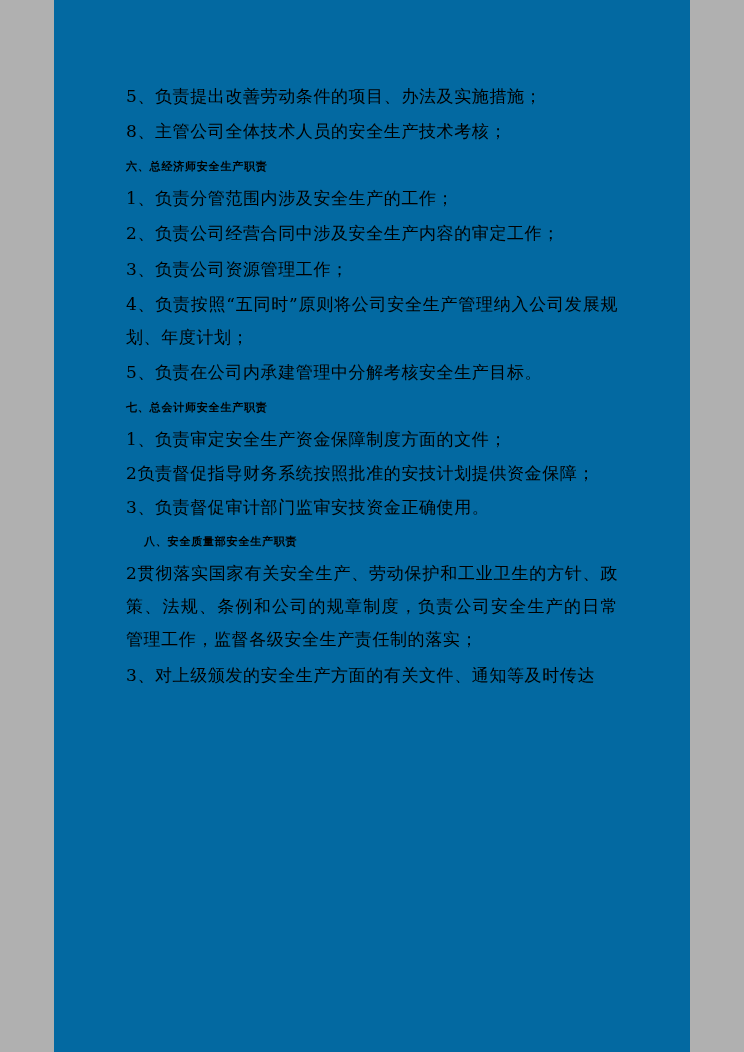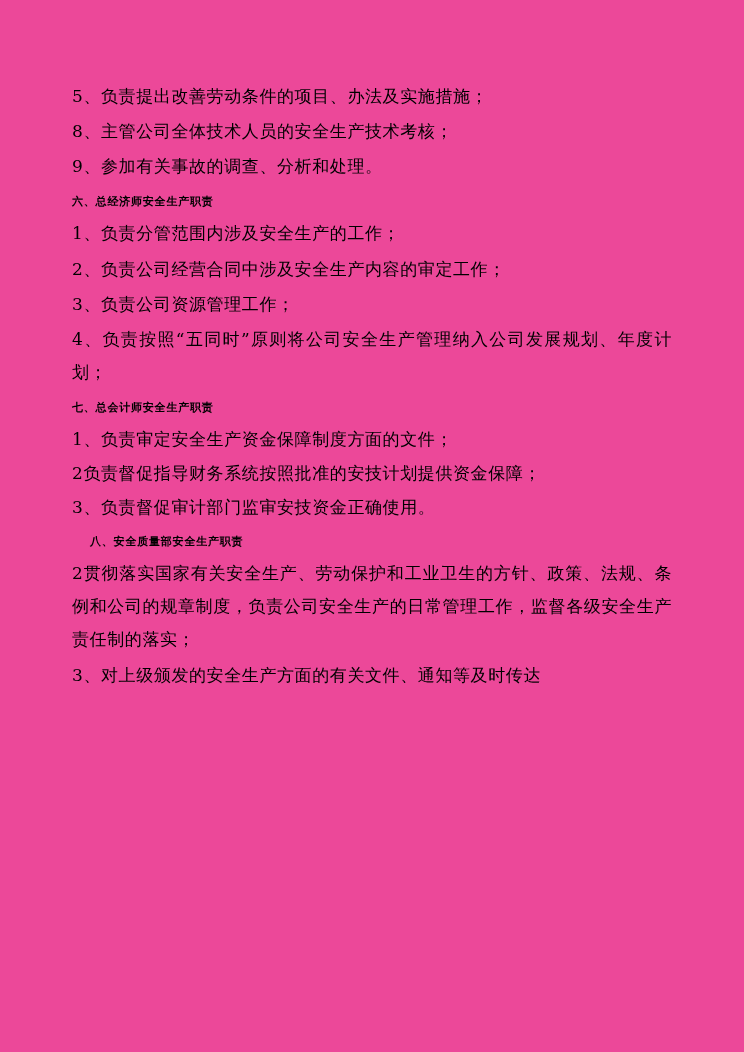--- a/index.html
+++ b/index.html
@@ -5,23 +5,23 @@
   html, body {
     margin: 0;
     padding: 0;
     background: #b0b0b0;
   }
   body {
     display: flex;
     justify-content: center;
   }
   .page {
-    width: 744px;
+    width: 636px;
     height: 1052px;
-    background: #ec4899;
+    background: #0369a1;
     position: relative;
     box-sizing: border-box;
     padding: 80px 72px 85px 72px;
     font-family: "DejaVu Serif", serif;
     color: #000000;
     overflow: hidden;
   }
   .doc-body {
     display: block;
   }
@@ -47,27 +47,27 @@
     line-height: 1.85;
   }
 </style>
 </head>
 <body>
 
 <div class="page">
   <div class="doc-body">
     <p class="para">5、负责提出改善劳动条件的项目、办法及实施措施；</p>
     <p class="para">8、主管公司全体技术人员的安全生产技术考核；</p>
-    <p class="para">9、参加有关事故的调查、分析和处理。</p>
 
     <h2 class="heading">六、总经济师安全生产职责</h2>
     <p class="para">1、负责分管范围内涉及安全生产的工作；</p>
     <p class="para">2、负责公司经营合同中涉及安全生产内容的审定工作；</p>
     <p class="para">3、负责公司资源管理工作；</p>
     <p class="para">4、负责按照“五同时”原则将公司安全生产管理纳入公司发展规划、年度计划；</p>
+    <p class="para">5、负责在公司内承建管理中分解考核安全生产目标。</p>
 
     <h2 class="heading">七、总会计师安全生产职责</h2>
     <p class="para">1、负责审定安全生产资金保障制度方面的文件；</p>
     <p class="para tight">2负责督促指导财务系统按照批准的安技计划提供资金保障；</p>
     <p class="para tight">3、负责督促审计部门监审安技资金正确使用。</p>
 
     <h2 class="heading indent">八、安全质量部安全生产职责</h2>
     <p class="para">2贯彻落实国家有关安全生产、劳动保护和工业卫生的方针、政策、法规、条例和公司的规章制度，负责公司安全生产的日常管理工作，监督各级安全生产责任制的落实；</p>
     <p class="para">3、对上级颁发的安全生产方面的有关文件、通知等及时传达</p>
   </div>

